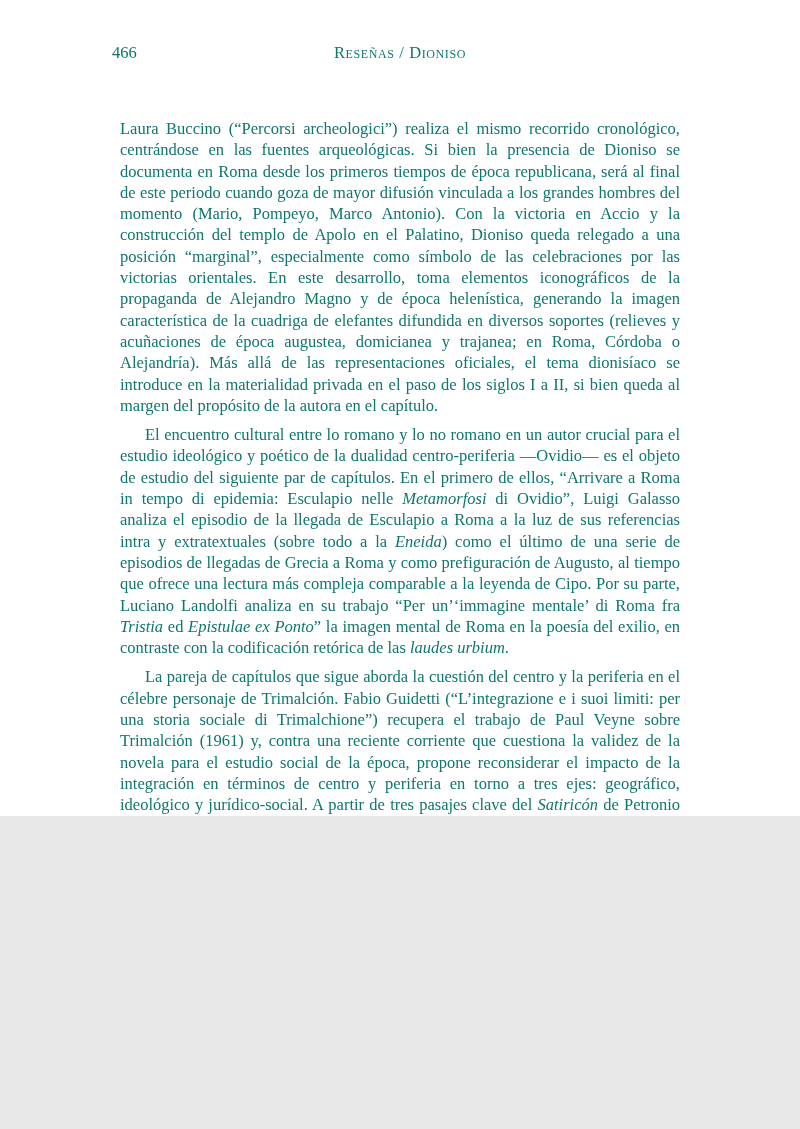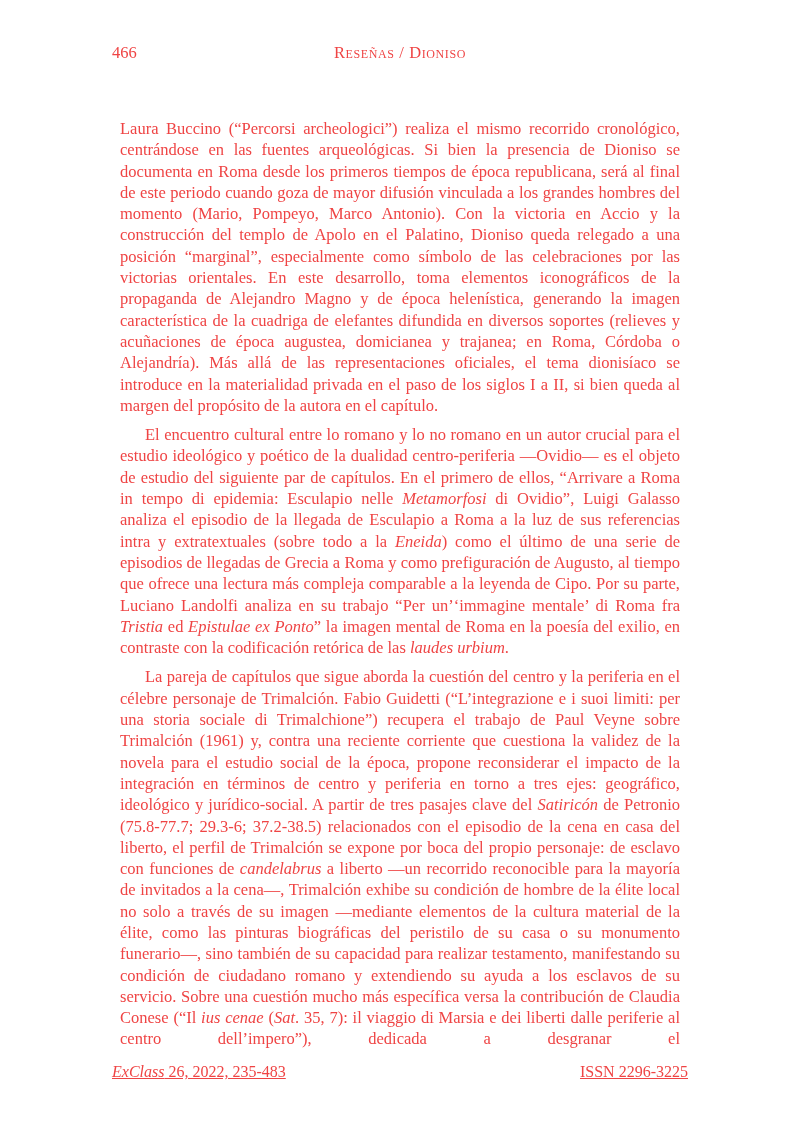--- a/index.html
+++ b/index.html
@@ -3,25 +3,25 @@
 <meta charset="utf-8">
 <style>
   html, body {
     margin: 0;
     padding: 0;
     background: #e8e8e8;
   }
   .page {
     position: relative;
     width: 800px;
-    height: 1129px;
+    height: 816px;
     margin: 0 auto;
     background: #ffffff;
     font-family: "Liberation Serif", "DejaVu Serif", serif;
-    color: #ef4444;
+    color: #0f766e;
     overflow: hidden;
   }
   .page-header {
     position: absolute;
     top: 43px;
     left: 112px;
     right: 112px;
     height: 20px;
     font-size: 16.5px;
     line-height: 20px;

